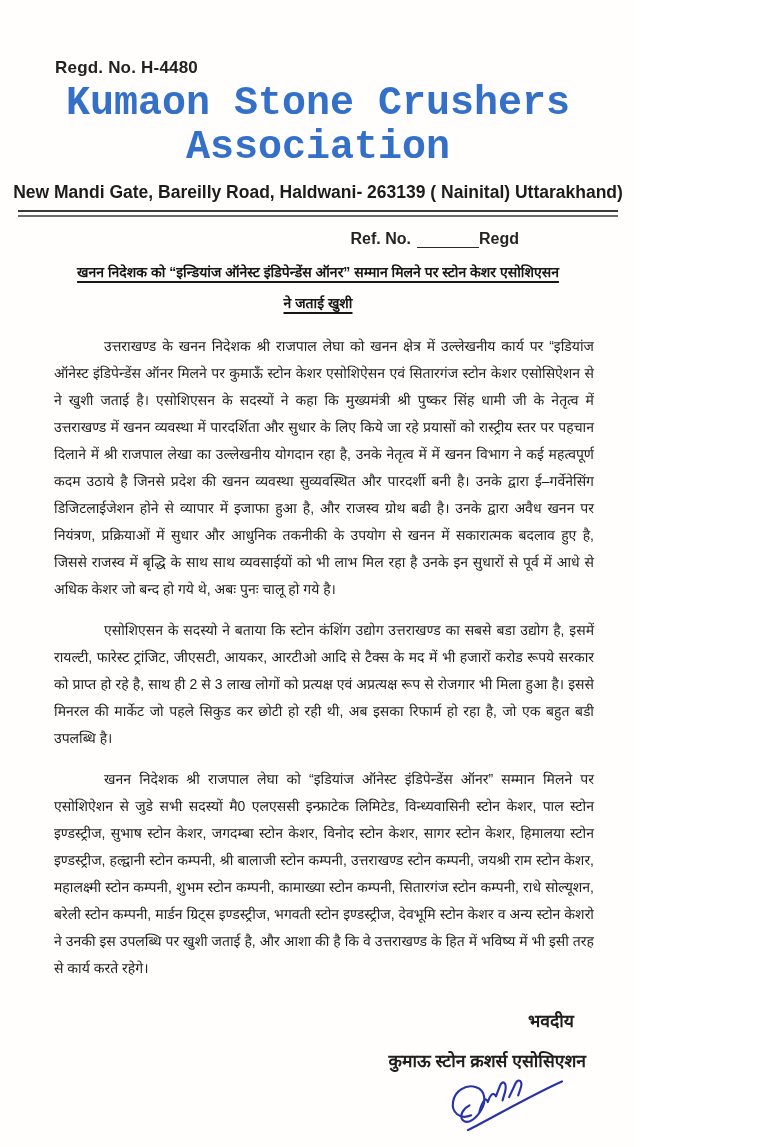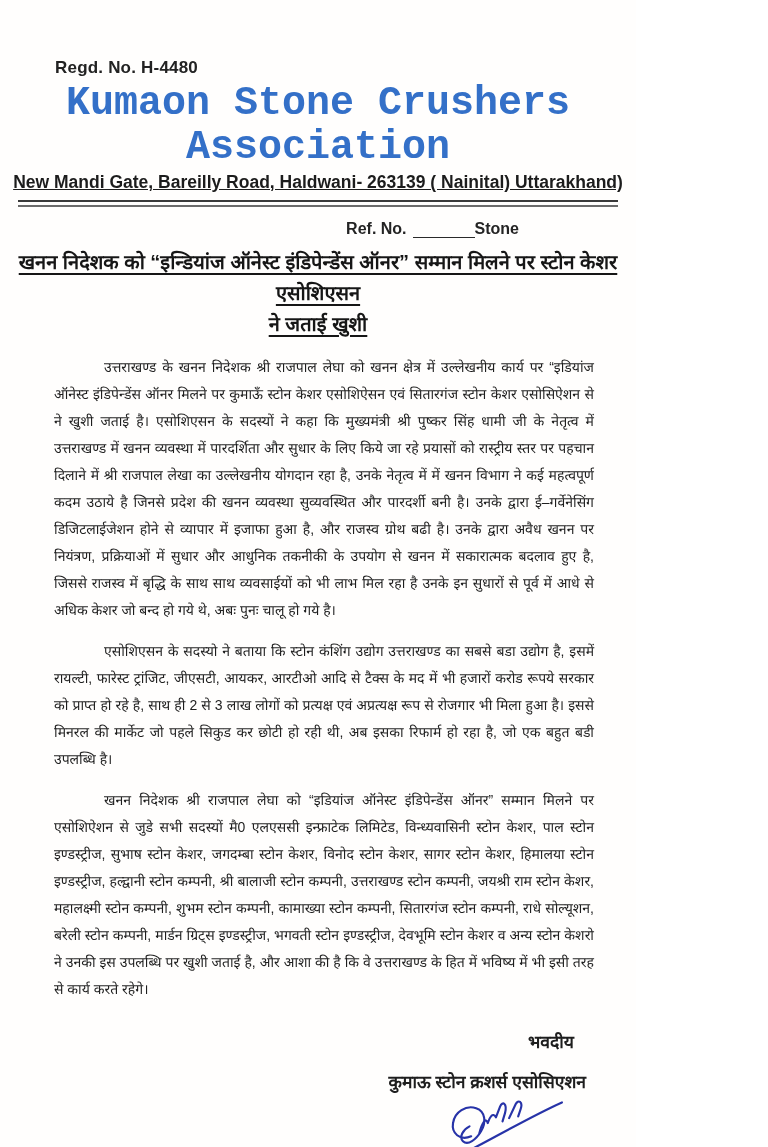--- a/index.html
+++ b/index.html
@@ -22,26 +22,25 @@
   .org-title{
     margin-top:4px;
     text-align:center;
     font-family:Liberation Mono, monospace;
     font-weight:bold;
     font-size:40px;
     line-height:44px;
     color:#3470c8;
   }
   .org-address{
-    margin-top:2px;
+    margin-top:12px;
     text-align:center;
     font-size:17.5px;
     font-weight:bold;
     color:#1c1c1c;
-    text-decoration:underline;
   }
   .header-rule{
     margin:7px 18px 0 18px;
     height:3px;
     border-top:2px solid #3a3a3a;
     border-bottom:2px solid #6b6b6b;
   }
   .refdate{
     margin:13px 55px 0 54px;
     padding-right:62px;
@@ -56,21 +55,21 @@
   .ref-blank{
     display:inline-block;
     width:62px;
     border-bottom:1.5px solid #2a2a2a;
     height:14px;
     margin-left:6px;
   }
   .headline{
     margin:9px 16px 0 16px;
     text-align:center;
-    font-size:20px;
+    font-size:14px;
     line-height:31px;
     font-weight:bold;
     color:#161616;
   }
   .headline .hl{
     text-decoration:underline;
     text-underline-offset:4px;
     text-decoration-thickness:1.5px;
   }
   .body-text p{
@@ -107,21 +106,21 @@
 
   <div class="org-address">New Mandi Gate, Bareilly Road, Haldwani- 263139 ( Nainital) Uttarakhand)</div>
 
   <div class="header-rule"></div>
 
   <div class="refdate">
     <span class="ref-wrap">
       <span>Ref. No.</span>
       <span class="ref-blank"></span>
     </span>
-    <span>Stone</span>
+    <span>Regd</span>
   </div>
 
   <div class="headline">
     <span class="hl">खनन निदेशक को “इन्डियांज ऑनेस्ट इंडिपेन्डेंस ऑनर” सम्मान मिलने पर स्टोन केशर एसोशिएसन</span><br>
     <span class="hl">ने जताई खुशी</span>
   </div>
 
   <div class="body-text">
     <p>उत्तराखण्ड के खनन निदेशक श्री राजपाल लेघा को खनन क्षेत्र में उल्लेखनीय कार्य पर “इडियांज ऑनेस्ट इंडिपेन्डेंस ऑनर मिलने पर कुमाऊँ स्टोन केशर एसोशिऐसन एवं सितारगंज स्टोन केशर एसोसिऐशन से ने खुशी जताई है। एसोशिएसन के सदस्यों ने कहा कि मुख्यमंत्री श्री पुष्कर सिंह धामी जी के नेतृत्व में उत्तराखण्ड में खनन व्यवस्था में पारदर्शिता और सुधार के लिए किये जा रहे प्रयासों को रास्ट्रीय स्तर पर पहचान दिलाने में श्री राजपाल लेखा का उल्लेखनीय योगदान रहा है, उनके नेतृत्व में में खनन विभाग ने कई महत्वपूर्ण कदम उठाये है जिनसे प्रदेश की खनन व्यवस्था सुव्यवस्थित और पारदर्शी बनी है। उनके द्वारा ई–गर्वेनेसिंग डिजिटलाईजेशन होने से व्यापार में इजाफा हुआ है, और राजस्व ग्रोथ बढी है। उनके द्वारा अवैध खनन पर नियंत्रण, प्रक्रियाओं में सुधार और आधुनिक तकनीकी के उपयोग से खनन में सकारात्मक बदलाव हुए है, जिससे राजस्व में बृद्धि के साथ साथ व्यवसाईयों को भी लाभ मिल रहा है उनके इन सुधारों से पूर्व में आधे से अधिक केशर जो बन्द हो गये थे, अबः पुनः चालू हो गये है।</p>
     <p>एसोशिएसन के सदस्यो ने बताया कि स्टोन कंशिंग उद्योग उत्तराखण्ड का सबसे बडा उद्योग है, इसमें रायल्टी, फारेस्ट ट्रांजिट, जीएसटी, आयकर, आरटीओ आदि से टैक्स के मद में भी हजारों करोड रूपये सरकार को प्राप्त हो रहे है, साथ ही 2 से 3 लाख लोगों को प्रत्यक्ष एवं अप्रत्यक्ष रूप से रोजगार भी मिला हुआ है। इससे मिनरल की मार्केट जो पहले सिकुड कर छोटी हो रही थी, अब इसका रिफार्म हो रहा है, जो एक बहुत बडी उपलब्धि है।</p>

